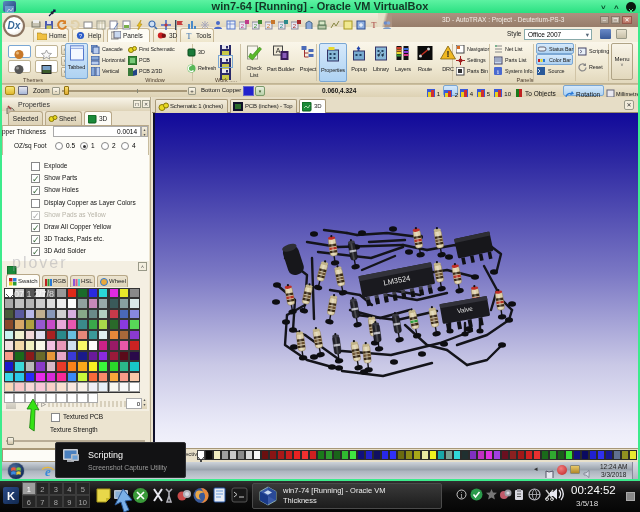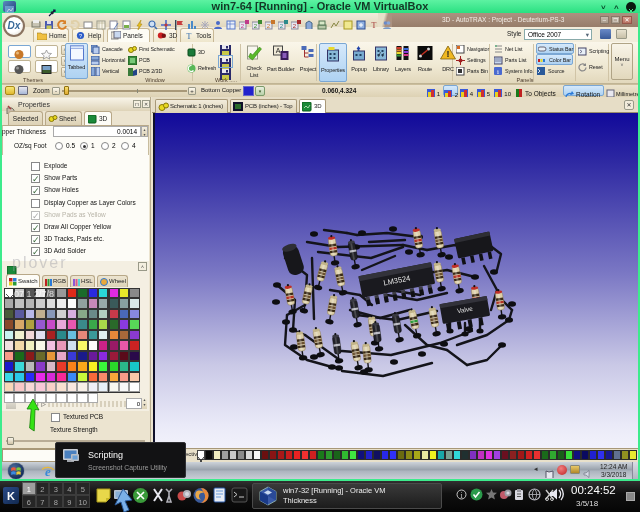--- a/index.html
+++ b/index.html
@@ -1331,21 +1331,21 @@
       </svg></div>
   </div>
 
   <div class="ab" style="left:252px;top:483px;width:190px;height:26px;background:linear-gradient(#3a3a3a,#1c1c1c);border:1px solid #4a4a4a;border-radius:2px"></div>
   <div class="ab" style="left:257px;top:485px;width:22px;height:22px"><svg width="22" height="22">
       <path d="M11 2l8 4.5v9L11 20l-8-4.5v-9z" fill="#3a5aa8" stroke="#8aa"></path>
       <path d="M11 2v9l8 4.5v-9z" fill="#2a4a98"></path>
       <path d="M11 11L3 6.5v9l8 4.5z" fill="#1a3a88"></path>
       <path d="M7 7.5l4 2.3 4-2.3-4-2.2z" fill="#c8d8f0"></path>
     </svg></div>
-  <div class="t" style="left:283px;top:486px;font-size:7.5px;color:#eee">win7-32 [Running] - Oracle VM</div>
+  <div class="t" style="left:283px;top:486px;font-size:7.5px;color:#eee">win7-74 [Running] - Oracle VM</div>
   <div class="t" style="left:283px;top:496px;font-size:7.5px;color:#eee">Thickness</div>
 
   <div id="ktray" class="ab">
   <svg class="ab" style="left:456px;top:489px" width="11" height="11">
       <circle cx="5.5" cy="5.5" r="4.5" fill="none" stroke="#c8c8c8"></circle>
       <text x="5.5" y="8.5" font-size="8" fill="#c8c8c8" text-anchor="middle" font-family="Liberation Serif">i</text>
     </svg>
   <svg class="ab" style="left:470px;top:488px" width="13" height="13">
       <circle cx="6.5" cy="6.5" r="6" fill="#2a9a4a"></circle>
       <path d="M3.5 6.5l2 2.5 4-5" stroke="#fff" stroke-width="1.5" fill="none"></path>

